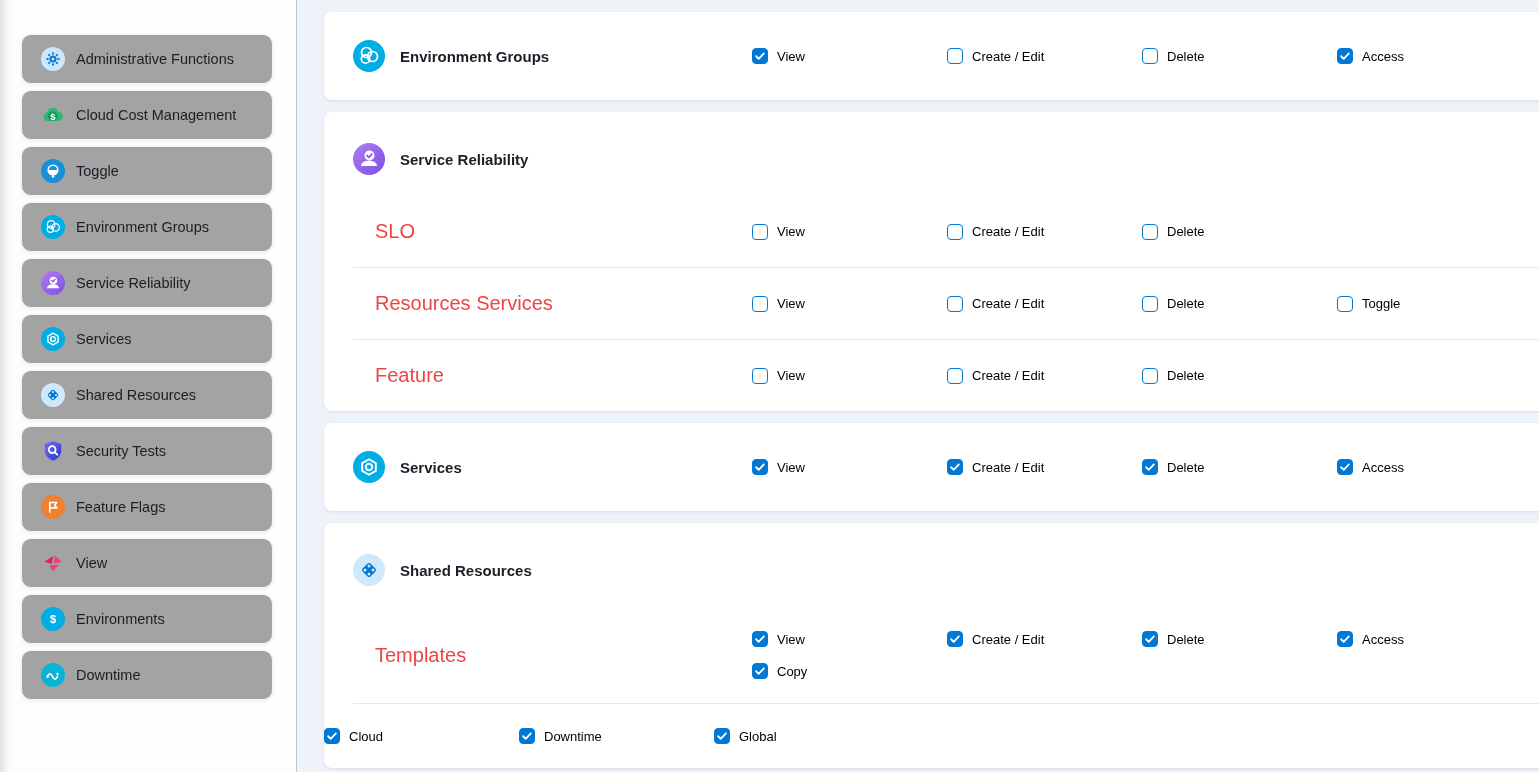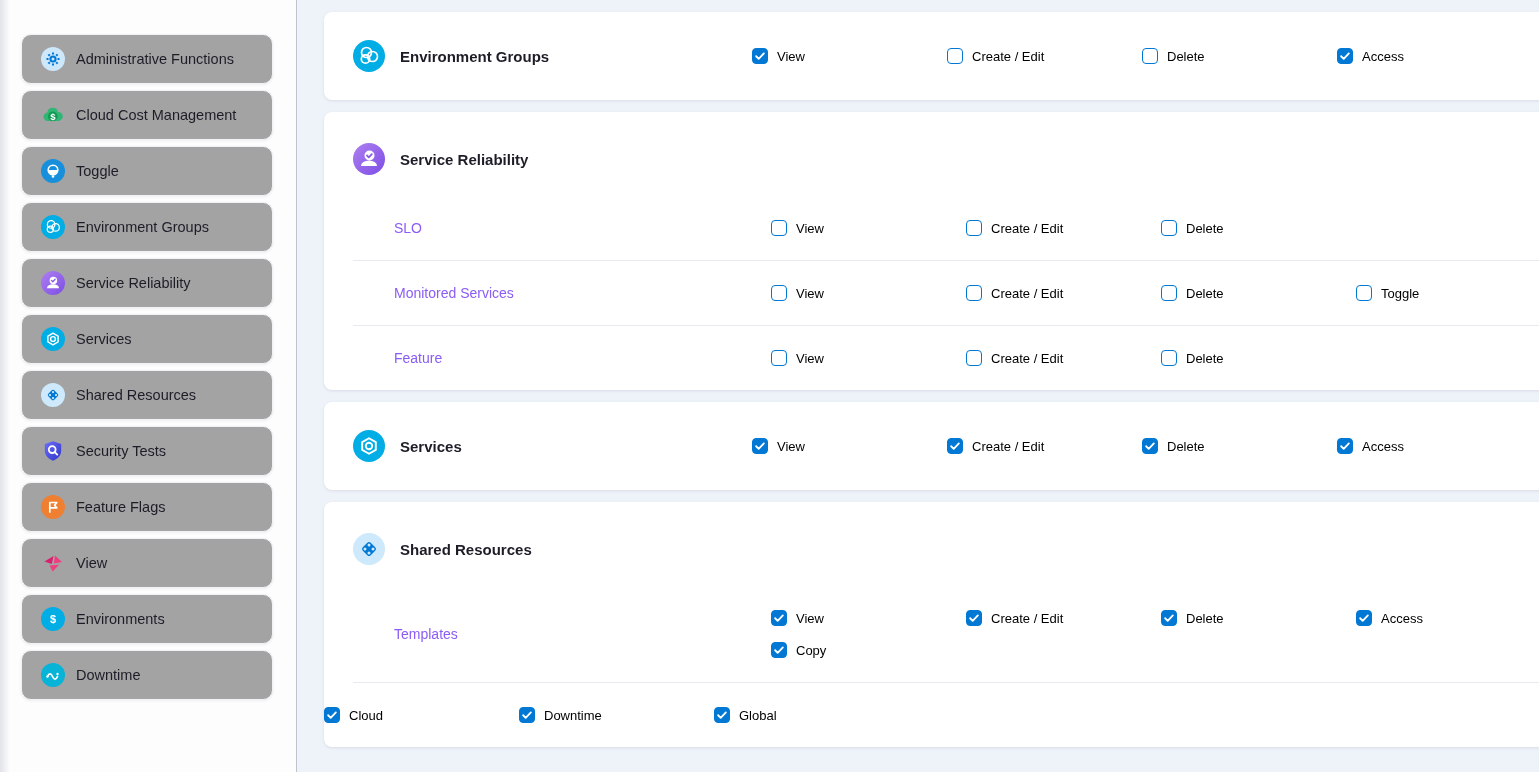--- a/index.html
+++ b/index.html
@@ -21,21 +21,21 @@
   .main{flex:1;background:#eef2f9;padding:12px 0 0 27px;overflow:hidden;}
   .card{width:1250px;background:#fff;border-radius:8px;box-shadow:0 1px 3px rgba(40,41,61,.10);margin-bottom:12px;}
   .card.single{height:88px;display:flex;align-items:center;}
   .card.multi .header{padding:31px 0 21px;}
   .prow{display:flex;align-items:center;width:100%;}
   .zone{width:428px;flex:none;box-sizing:border-box;display:flex;align-items:center;gap:15px;padding-left:29px;}
   .sec-icon{width:32px;height:32px;flex:none;display:flex;}
   .sec-icon svg{width:100%;height:100%;}
   .sec-title{font-size:15px;font-weight:700;color:#1d1d28;white-space:nowrap;}
   .sub-row{display:flex;align-items:center;padding:24px 0;}
-  .row-label{width:428px;flex:none;box-sizing:border-box;padding-left:51px;font-size:14px;color:#8b5cf6;white-space:nowrap;margin-left:19px;}
+  .row-label{width:428px;flex:none;box-sizing:border-box;padding-left:51px;font-size:20px;color:#ef4444;white-space:nowrap;}
   .divider{height:1px;background:#e7eaf0;margin-left:29px;}
   .perm-grid{display:grid;grid-template-columns:repeat(4,195px);row-gap:16px;align-items:center;}
   .perm{display:flex;align-items:center;gap:9px;cursor:pointer;}
   .perm-label{font-size:13px;color:#000000;white-space:nowrap;}
   .cb{width:16px;height:16px;flex:none;box-sizing:border-box;border:1.6px solid #0278d5;border-radius:4px;background:#fff;display:flex;}
   .cb.on{background:#0278d5;border-color:#0278d5;}
   .cb svg{width:100%;height:100%;}
 </style>
 </head>
 <body>
@@ -266,21 +266,21 @@
               <span class="perm-label">Create / Edit</span>
             </label>
             <label class="perm">
               <span class="cb"></span>
               <span class="perm-label">Delete</span>
             </label>
           </div>
         </div>
         <div class="divider"></div>
         <div class="sub-row">
-          <div class="row-label">Monitored Services</div>
+          <div class="row-label">Resources Services</div>
           <div class="perm-grid">
             <label class="perm">
               <span class="cb"></span>
               <span class="perm-label">View</span>
             </label>
             <label class="perm">
               <span class="cb"></span>
               <span class="perm-label">Create / Edit</span>
             </label>
             <label class="perm">

